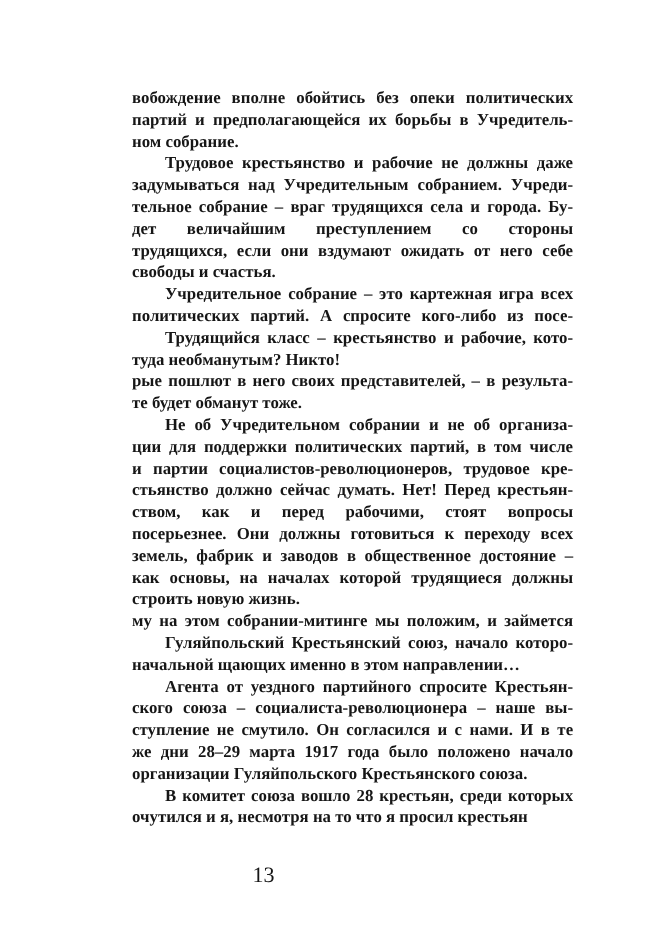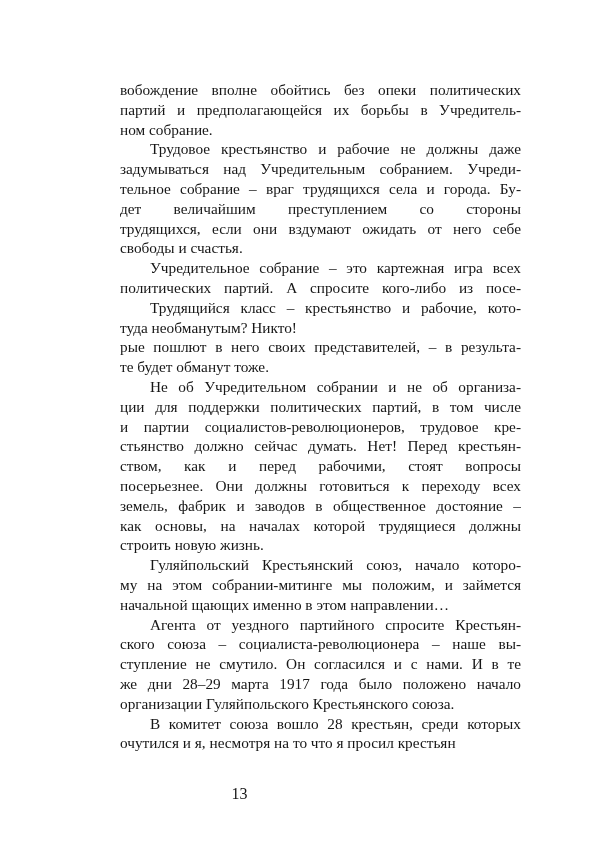--- a/index.html
+++ b/index.html
@@ -25,34 +25,35 @@
     position: absolute;
     left: 120px;
     top: 80px;
     width: 401px;
     font-size: 15.3px;
     line-height: 19.8px;
   }
   .line {
     text-align: justify;
     text-align-last: justify;
+    font-weight: bold;
   }
   .line.last {
     text-align-last: left;
   }
   .line.indent {
     text-indent: 30px;
   }
   .page-number {
     position: absolute;
     top: 785px;
     left: 0;
     width: 479px;
     text-align: center;
-    font-size: 16px;
+    font-size: 20px;
     color: #161616;
   }
 </style>
 </head>
 <body>
 
 <div class="page">
   <div class="text-block">
       <div class="line">вобождение вполне обойтись без опеки политических</div>
       <div class="line">партий и предполагающейся их борьбы в Учредитель-</div>
@@ -71,22 +72,22 @@
       <div class="line last">те будет обманут тоже.</div>
       <div class="line indent">Не об Учредительном собрании и не об организа-</div>
       <div class="line">ции для поддержки политических партий, в том числе</div>
       <div class="line">и партии социалистов-революционеров, трудовое кре-</div>
       <div class="line">стьянство должно сейчас думать. Нет! Перед крестьян-</div>
       <div class="line">ством, как и перед рабочими, стоят вопросы</div>
       <div class="line">посерьезнее. Они должны готовиться к переходу всех</div>
       <div class="line">земель, фабрик и заводов в общественное достояние –</div>
       <div class="line">как основы, на началах которой трудящиеся должны</div>
       <div class="line last">строить новую жизнь.</div>
+      <div class="line">му на этом собрании-митинге мы положим, и займется</div>
       <div class="line indent">Гуляйпольский Крестьянский союз, начало которо-</div>
-      <div class="line">му на этом собрании-митинге мы положим, и займется</div>
       <div class="line last">начальной щающих именно в этом направлении…</div>
       <div class="line indent">Агента от уездного партийного спросите Крестьян-</div>
       <div class="line">ского союза – социалиста-революционера – наше вы-</div>
       <div class="line">ступление не смутило. Он согласился и с нами. И в те</div>
       <div class="line">же дни 28–29 марта 1917 года было положено начало</div>
       <div class="line last">организации Гуляйпольского Крестьянского союза.</div>
       <div class="line indent">В комитет союза вошло 28 крестьян, среди которых</div>
       <div class="line last">очутился и я, несмотря на то что я просил крестьян</div>
     </div>
   <div class="page-number">13</div>

